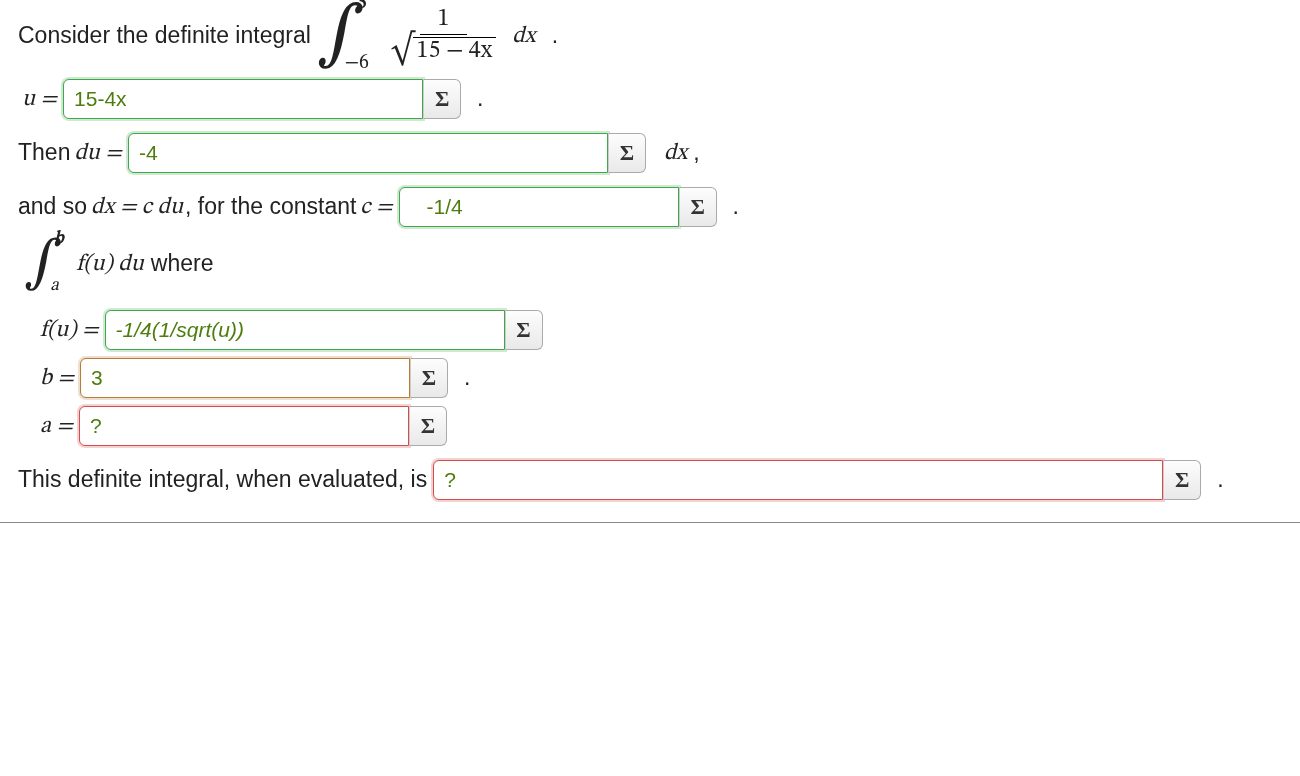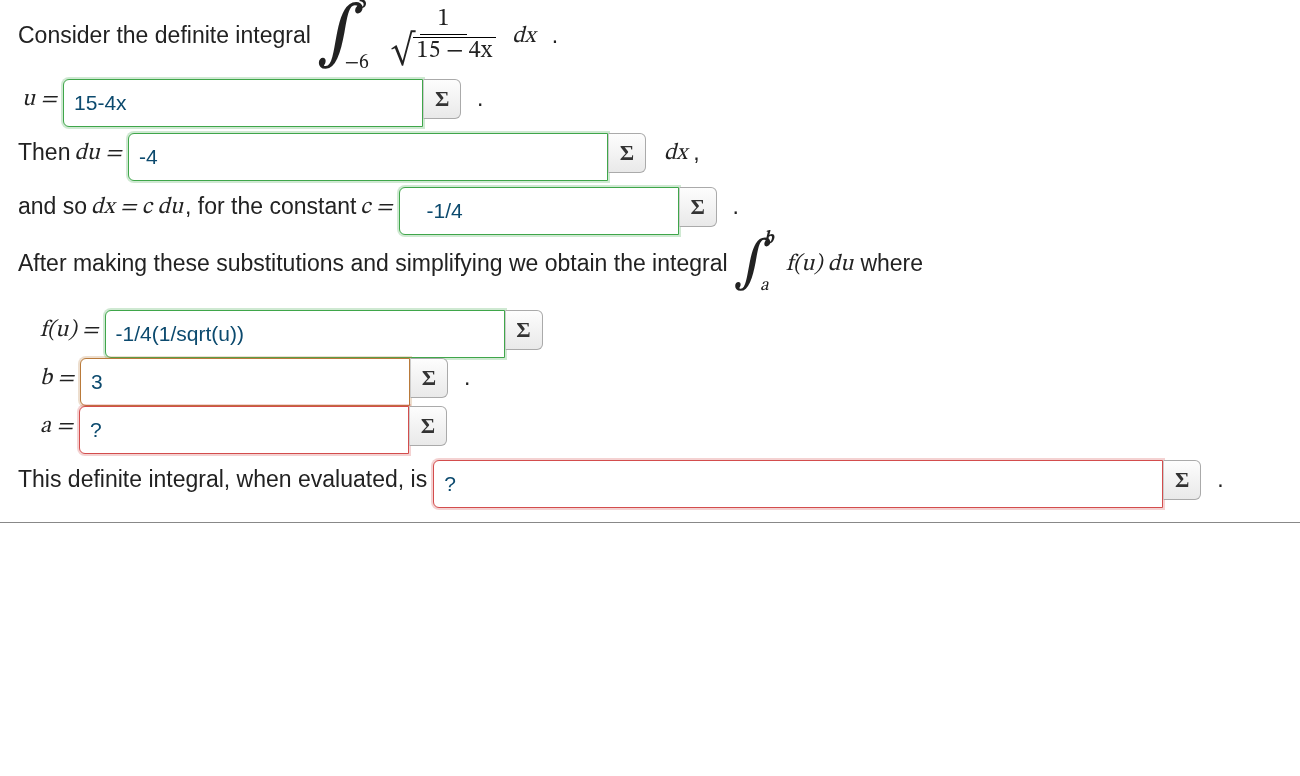--- a/index.html
+++ b/index.html
@@ -30,28 +30,28 @@
     font-style: normal;
   }
   .input-wrap {
     display: inline-flex;
     align-items: stretch;
     height: 40px;
     margin: 0 6px;
     vertical-align: middle;
   }
   .answer-input {
-    height: 48px;
+    height: 40px;
     box-sizing: border-box;
     border: 1px solid #bbb;
     border-radius: 6px 0 0 6px;
     padding: 4px 10px;
     font-size: 21px;
     font-family: Arial, Helvetica, sans-serif;
-    color: #0c4a6e;
+    color: #4d7c0f;
     outline: none;
     background: #fff;
   }
   .answer-input.correct {
     border-color: #3fa64a;
     box-shadow: 0 0 0 2px rgba(63,166,74,0.25);
   }
   .answer-input.partial {
     border-color: #b97a3a;
     box-shadow: 0 0 0 2px rgba(185,122,58,0.25);
@@ -208,37 +208,36 @@
   <span>, for the constant </span>
   <span class="math" style="margin-left:4px;">c =</span>
   <span class="input-wrap">
     <input class="answer-input correct" style="width: 280px; padding-left: 27px;" value="-1/4">
     <button class="sigma-btn">Σ</button>
   </span>
   <span class="period">.</span>
 </div>
 
 <div class="row">
-  <span>After making these substitutions and simplifying we obtain the integral</span>
   <span class="int-block int-small">
     <span class="int-sym-wrap">
       <span class="int-sym">∫</span>
       <span class="int-upper math">b</span>
       <span class="int-lower math">a</span>
     </span>
     <span style="width:14px;"></span>
     <span class="math">f(u) du</span>
   </span>
   <span style="margin-left:1px;">where</span>
 </div>
 
 <div class="row indent" style="margin-top:24px;margin-bottom:8px;">
   <span class="math">f(u) =</span>
   <span class="input-wrap">
-    <input class="answer-input correct" style="width: 400px;" value="-1/4(1/sqrt(u))">
+    <input class="answer-input correct" style="width: 400px; font-style: italic;" value="-1/4(1/sqrt(u))">
     <button class="sigma-btn">Σ</button>
   </span>
 </div>
 
 <div class="row indent" style="margin-top:4px;margin-bottom:8px;">
   <span class="math">b =</span>
   <span class="input-wrap">
     <input class="answer-input partial" style="width: 330px;" value="3">
     <button class="sigma-btn">Σ</button>
   </span>

